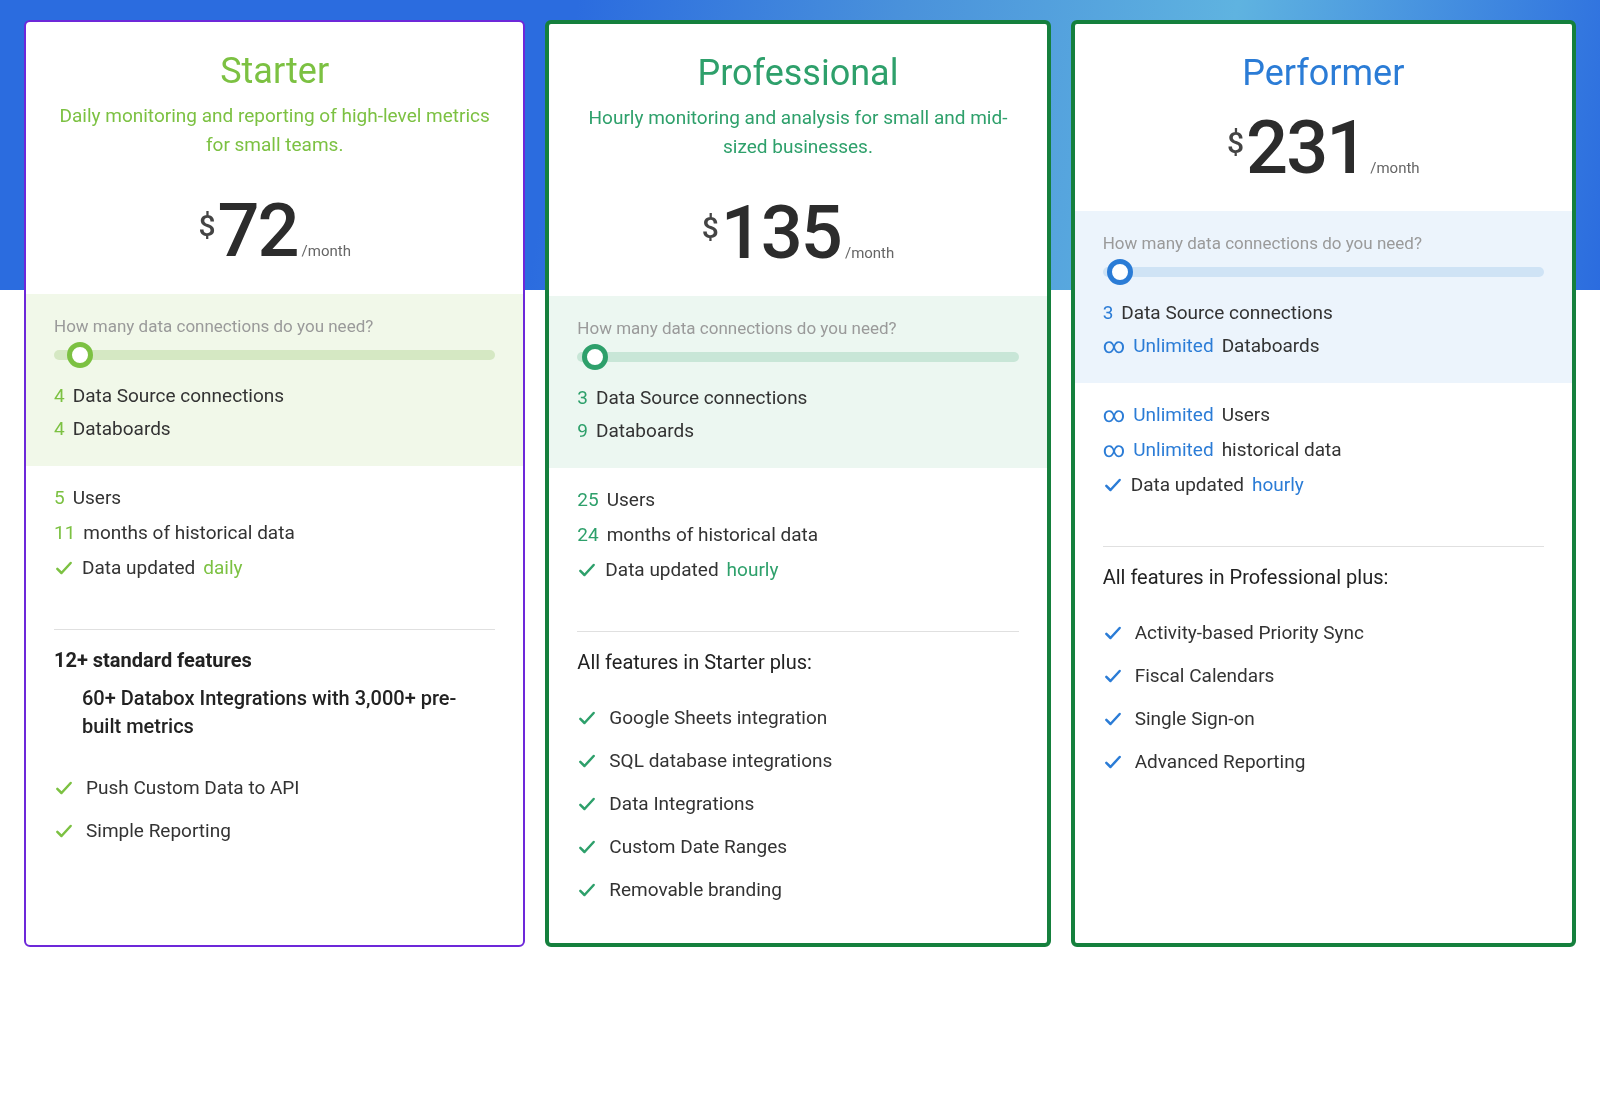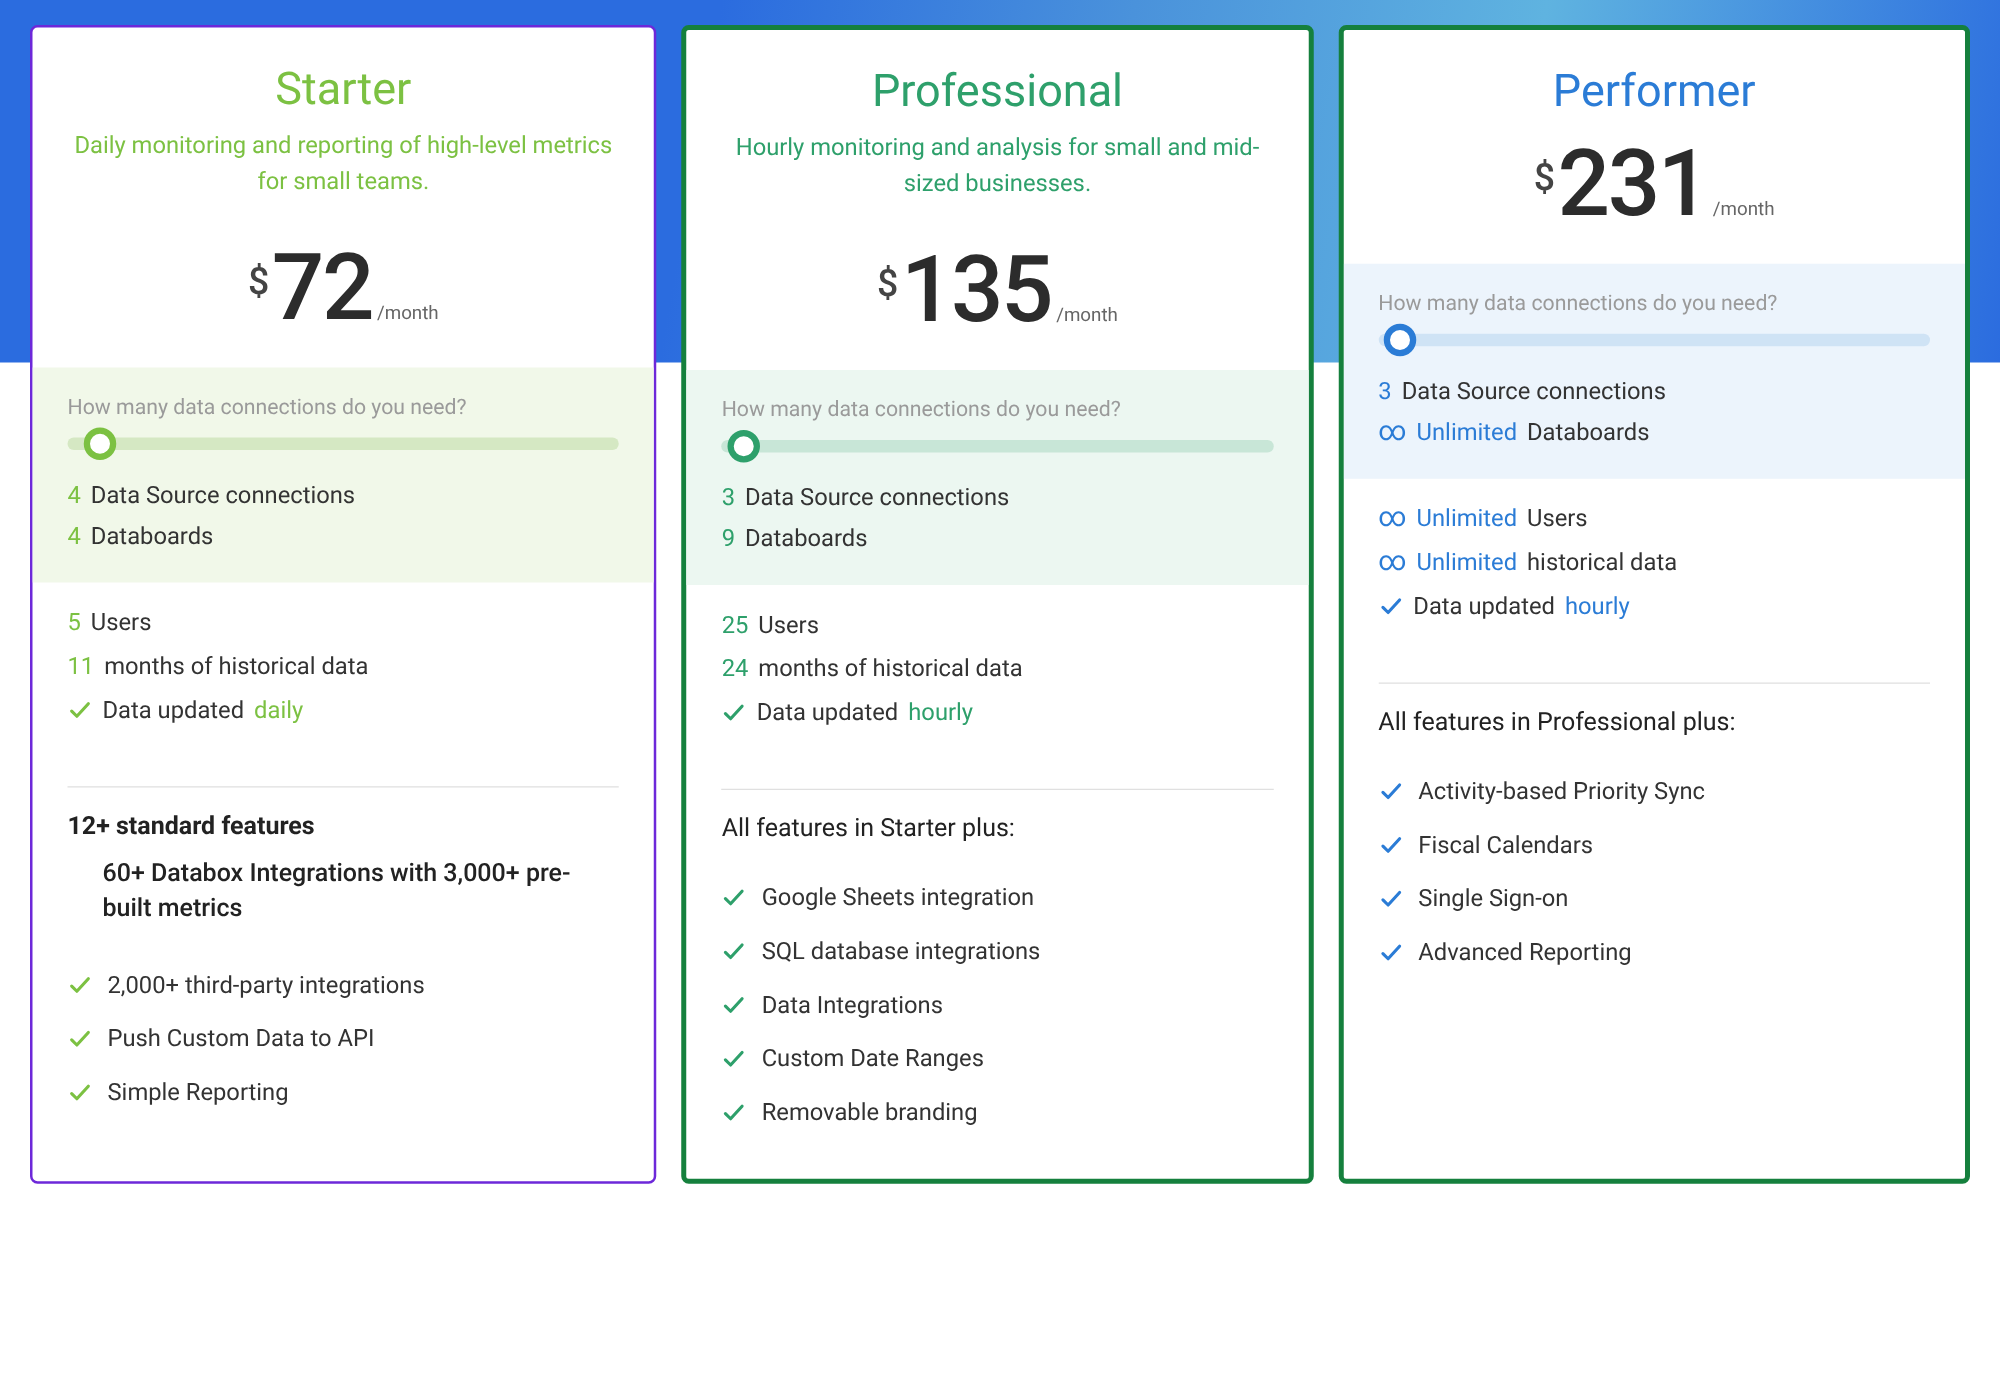--- a/index.html
+++ b/index.html
@@ -233,26 +233,20 @@
       </div>
     </div>
     <hr class="divider">
     <div class="feature-heading bold">12+ standard features</div>
     <div class="feature-sub">60+ Databox Integrations with 3,000+ pre-built metrics</div>
     <ul class="feature-list">
       <li>
           <svg class="check-icon" viewBox="0 0 24 24" fill="none" stroke="#7cc142" stroke-width="3" stroke-linecap="round" stroke-linejoin="round">
             <polyline points="4 13 9 18 20 6"></polyline>
           </svg>
-          <span>2,000+ third-party integrations</span>
-        </li>
-      <li>
-          <svg class="check-icon" viewBox="0 0 24 24" fill="none" stroke="#7cc142" stroke-width="3" stroke-linecap="round" stroke-linejoin="round">
-            <polyline points="4 13 9 18 20 6"></polyline>
-          </svg>
           <span>Push Custom Data to API</span>
         </li>
       <li>
           <svg class="check-icon" viewBox="0 0 24 24" fill="none" stroke="#7cc142" stroke-width="3" stroke-linecap="round" stroke-linejoin="round">
             <polyline points="4 13 9 18 20 6"></polyline>
           </svg>
           <span>Simple Reporting</span>
         </li>
     </ul>
   </div>

